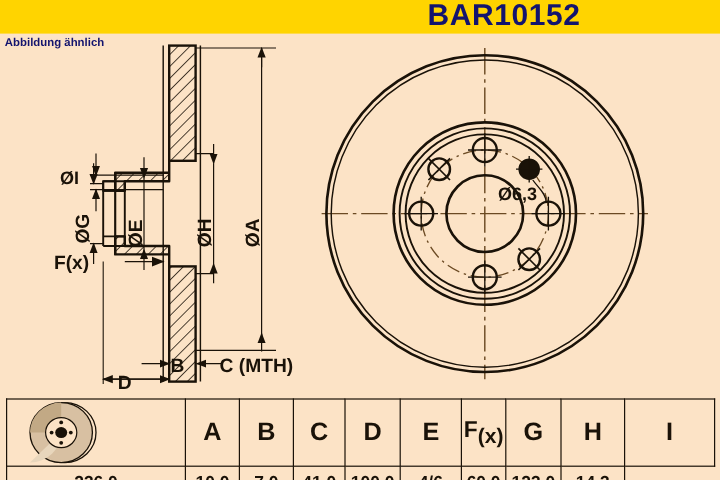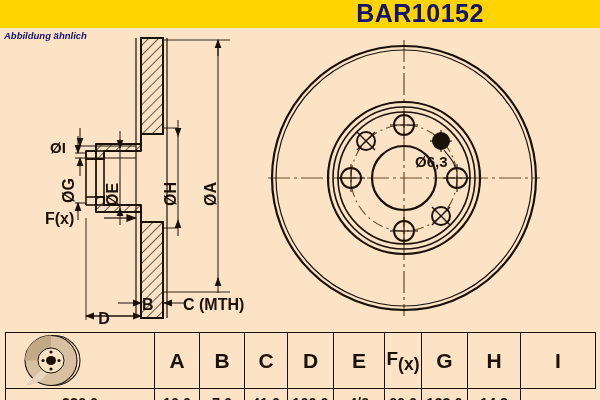--- a/index.html
+++ b/index.html
@@ -38,21 +38,20 @@
     color: #13146e;
     letter-spacing: 0.5px;
   }
   #note-block {
     position: absolute;
     left: 4px; top: 30px;
     font-size: 9.5px;
     font-weight: bold;
     color: #13146e;
     line-height: 12px;
-    font-style: italic;
   }
   
   #drawing {
     position: absolute;
     left: 0; top: 28px;
     width: 600px; height: 300px;
   }
   
   #spec-table {
     position: absolute;

